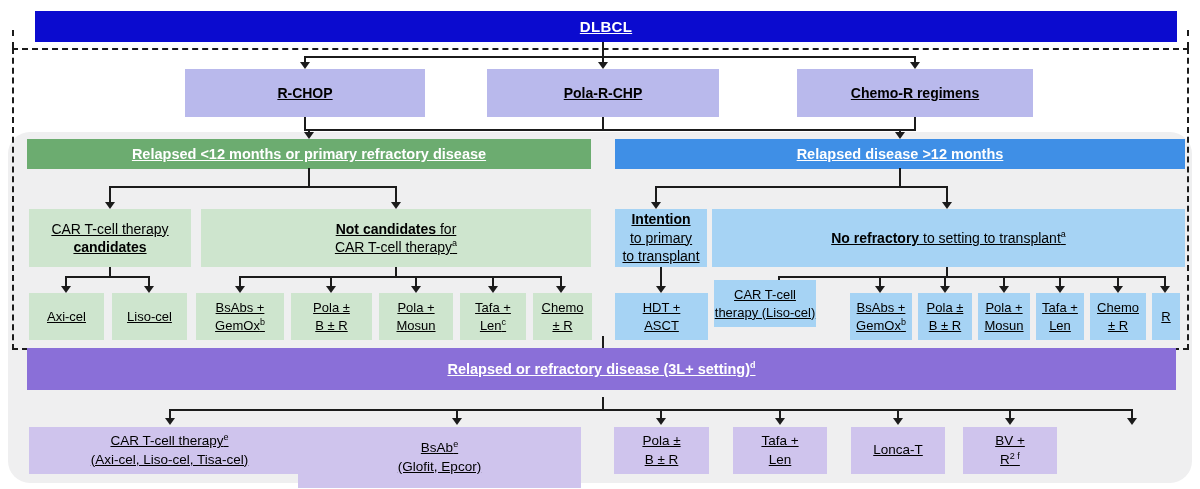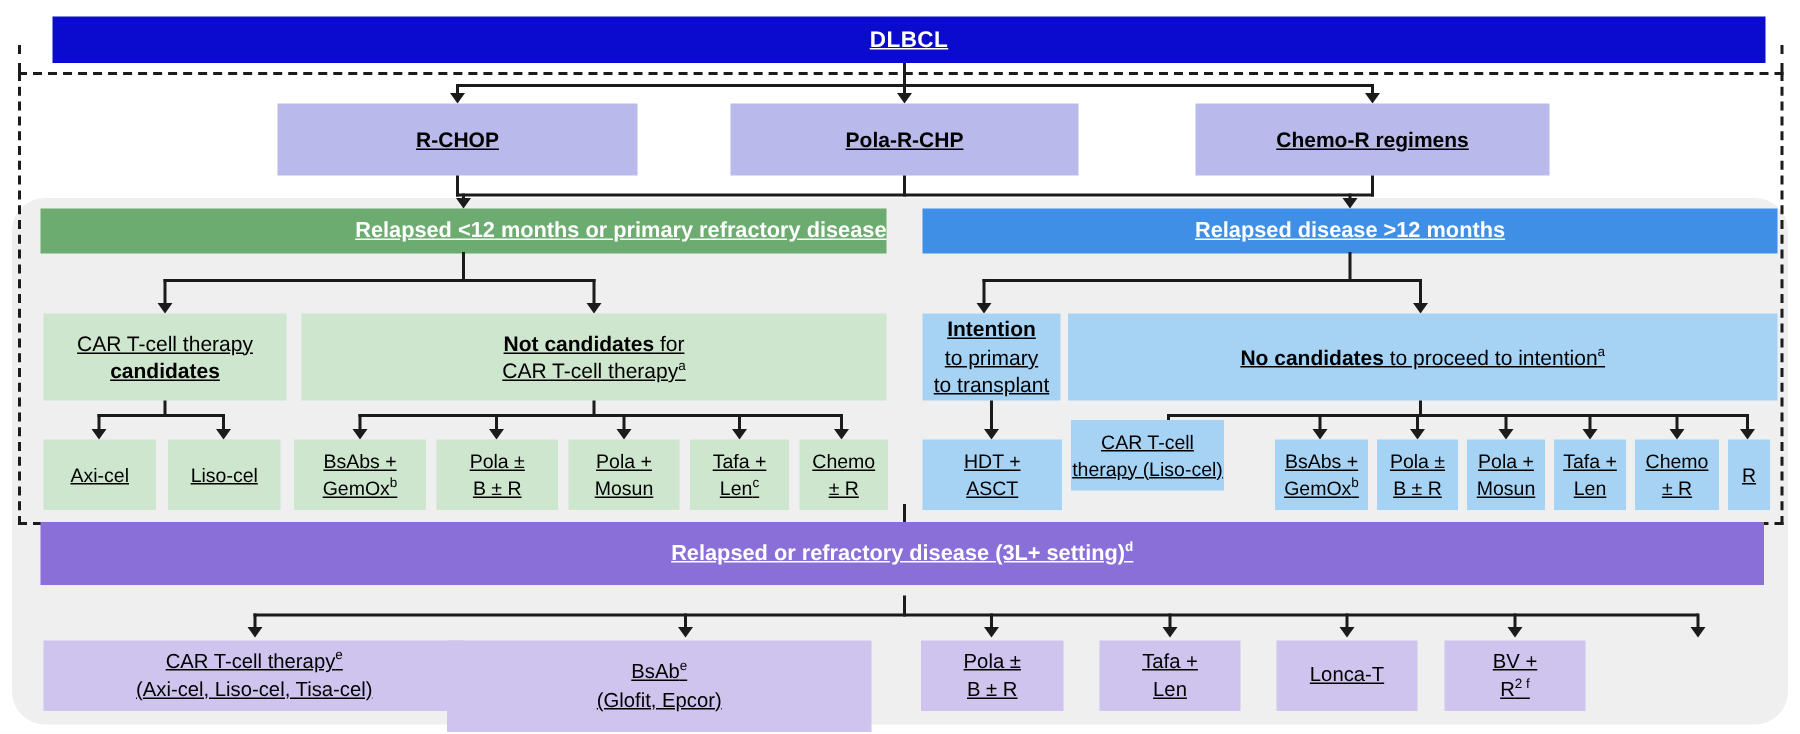--- a/index.html
+++ b/index.html
@@ -6,21 +6,21 @@
   #canvas{position:relative;width:1200px;height:489px;background:#fff;overflow:hidden;
           font-family:"Liberation Sans","DejaVu Sans",sans-serif;color:#000;}
   .panel{position:absolute;background:var(--panel-bg);border-radius:22px;}
   .dashed{position:absolute;border:2px dashed #1b1b1b;box-sizing:border-box;background:transparent;}
   .stub{position:absolute;width:0;border-left:2px dashed #1b1b1b;}
   .box{position:absolute;display:flex;flex-direction:column;align-items:center;justify-content:center;
        text-align:center;box-sizing:border-box;text-decoration:underline;}
   .root{background:var(--root-bg);color:#fff;font-weight:bold;font-size:15px;letter-spacing:.3px;}
   .l1{background:var(--first-line-bg);font-weight:bold;font-size:14px;line-height:1.3;}
   .hdr{color:#fff;font-weight:bold;font-size:14.5px;}
-  .ghdr{background:var(--early-header-bg);align-items:flex-end;}
+  .ghdr{background:var(--early-header-bg);}
   .bhdr{background:var(--late-header-bg);}
   .phdr{background:var(--third-header-bg);}
   .mid{font-size:14px;line-height:1.32;}
   .gbg{background:var(--early-leaf-bg);}
   .bbg{background:var(--late-leaf-bg);}
   .pbg{background:var(--third-leaf-bg);}
   .leaf{font-size:13px;line-height:1.32;}
   .leaf3{font-size:13.5px;line-height:1.35;}
   sup{font-size:9px;line-height:0;vertical-align:super;}
   .vl{position:absolute;width:2px;background:var(--line);}
@@ -99,21 +99,21 @@
   <div class="box mid gbg" style="left:201px;top:209px;width:390px;height:58px">
     <div><b>Not candidates</b><span> for</span></div>
     <div><span>CAR T-cell therapy</span><sup>a</sup></div>
   </div>
   <div class="box mid bbg" style="left:615px;top:209px;width:92px;height:58px">
     <b>Intention</b>
     <span>to primary</span>
     <span>to transplant</span>
   </div>
   <div class="box mid bbg" style="left:712px;top:209px;width:473px;height:58px">
-    <div><b>No candidates</b><span> to proceed to intention</span><sup>a</sup></div>
+    <div><b>No refractory</b><span> to setting to transplant</span><sup>a</sup></div>
   </div>
 
   <div class="vl" style="left:109px;top:267px;height:11px"></div>
   <div class="hl" style="left:65px;top:276px;width:85px"></div>
   <div class="vl" style="left:65px;top:276px;height:11px"></div>
   <div class="vl" style="left:148px;top:276px;height:11px"></div>
   <div class="ah" style="left:61px;top:286px"></div>
   <div class="ah" style="left:144px;top:286px"></div>
 
   <div class="vl" style="left:395px;top:267px;height:11px"></div>

